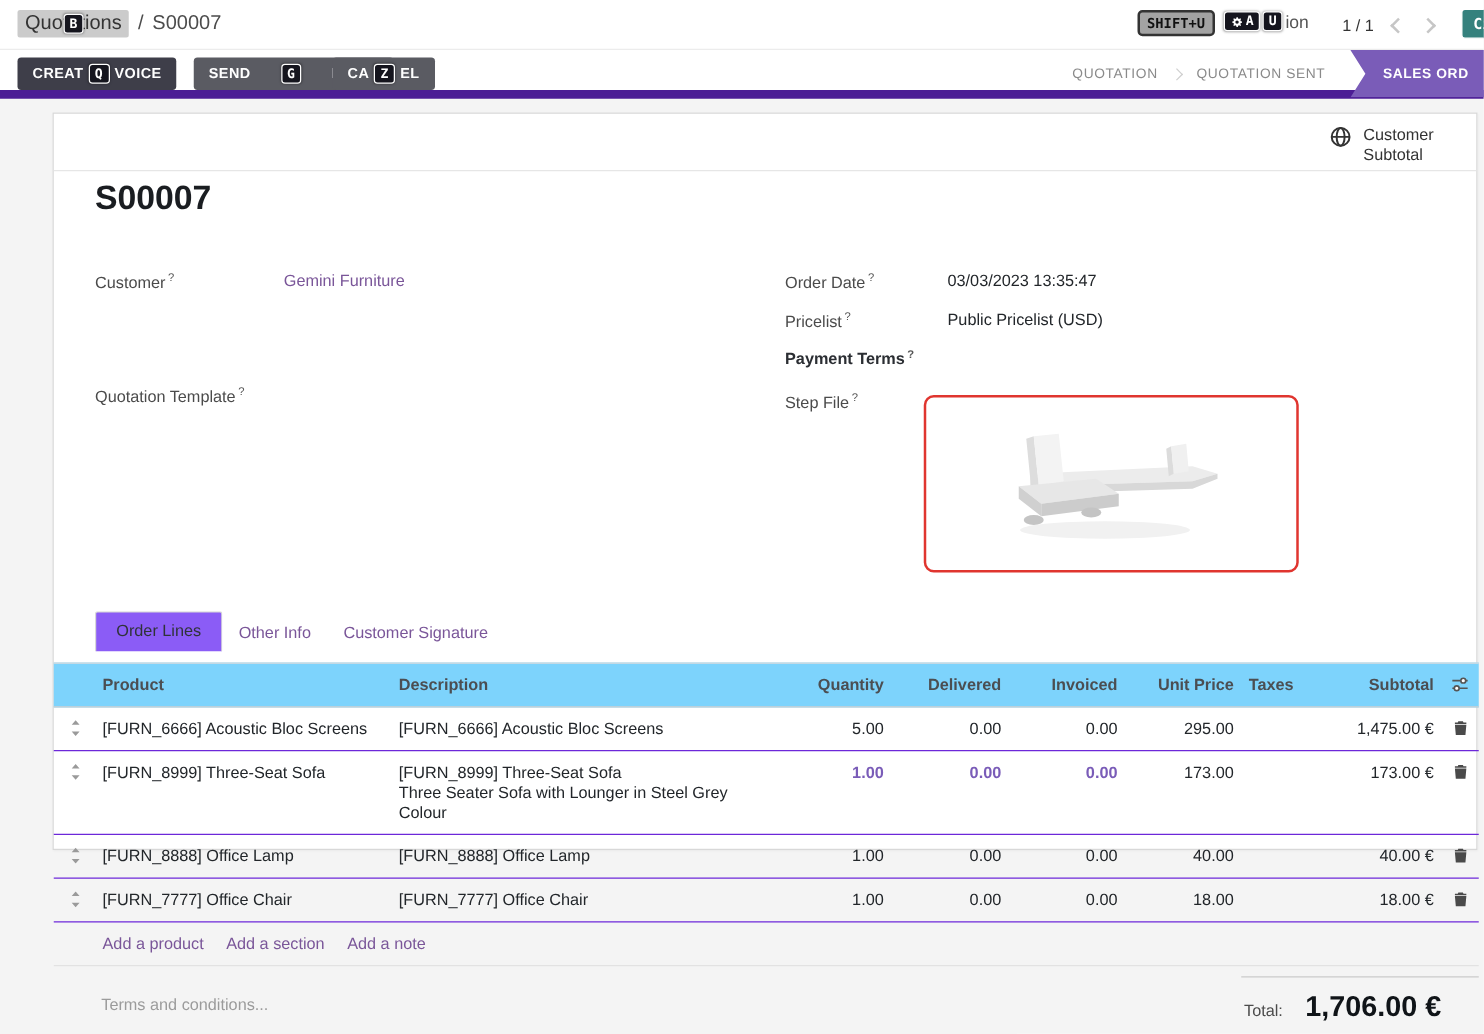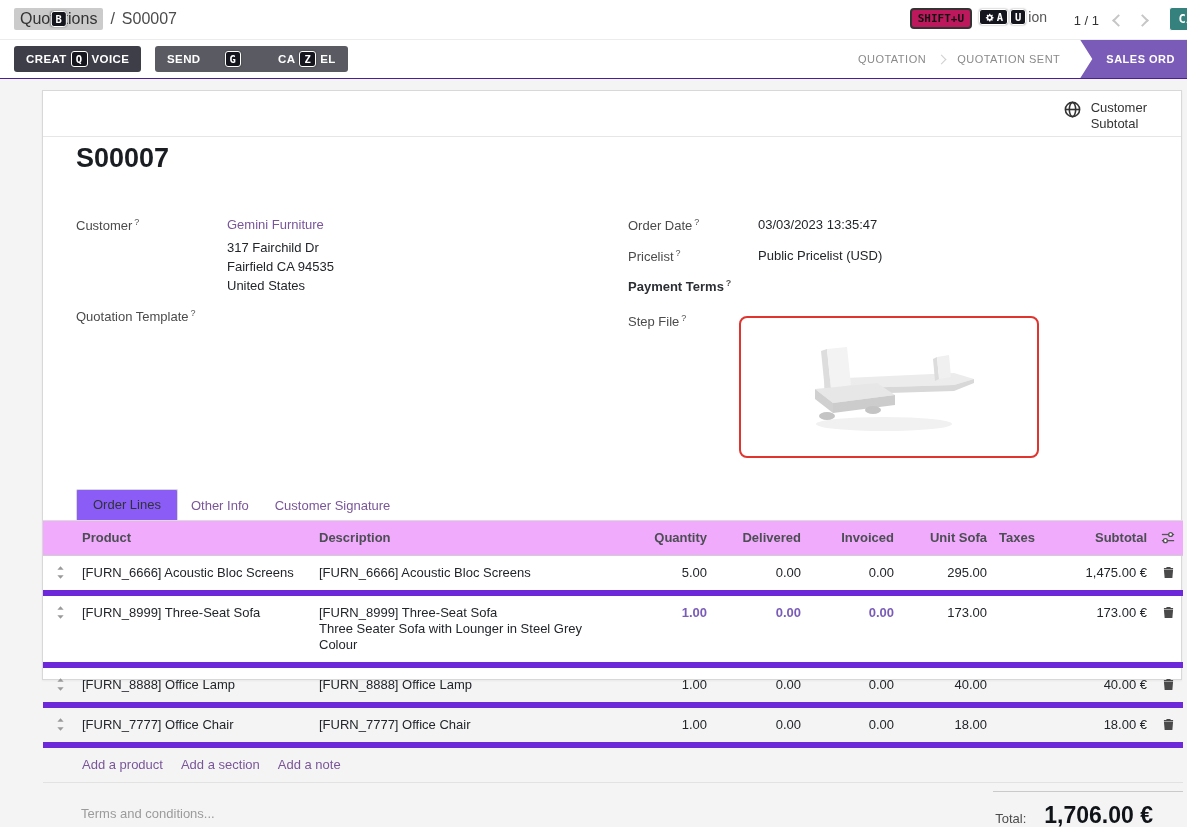--- a/index.html
+++ b/index.html
@@ -10,34 +10,34 @@
   
   .breadcrumb-bar { position:absolute; top:0; left:0; width:100%; height:40px; background:#fff; border-bottom:1px solid #ececec; }
   .bc-left { position:absolute; left:14px; top:8px; font-size:16px; color:#4c4c4c; display:flex; align-items:center; gap:7px; }
   .bc-parent { position:relative; background:rgba(140,140,140,.45); border-radius:2px; padding:2px 6px; color:#333; cursor:pointer; }
   .hint { display:inline-flex; align-items:center; justify-content:center; min-width:16px; height:16px; padding:0 4px;
           background:#15151e; color:#fff; font-size:10.5px; font-weight:bold; border-radius:3px; border:1px solid #fff;
           box-shadow:0 0 2px rgba(0,0,0,.4); font-family:"DejaVu Sans Mono", monospace; line-height:1; }
   .hint-center { position:absolute; left:50%; top:50%; transform:translate(-50%,-50%); }
   .bc-sep, .bc-current { color:#4c4c4c; }
 
-  .kbd { position:absolute; right:215px; top:8px; background:#be185d; border:2px solid #333; border-radius:4px; padding:2px 6px;
+  .kbd { position:absolute; right:215px; top:8px; background:#a3a3a3; border:2px solid #333; border-radius:4px; padding:2px 6px;
          font-family:"DejaVu Sans Mono", monospace; font-size:11px; font-weight:bold; color:#111; }
   .action-menu { position:absolute; right:140px; top:9px; display:flex; align-items:center; gap:2px; font-size:14px; color:#555; cursor:pointer; }
   .gear-hint { gap:2px; }
   .pager { position:absolute; right:40px; top:0; height:40px; display:flex; align-items:center; gap:15px; }
   .pager-count { font-size:13px; color:#333; }
   .pg-chev { width:9px; height:9px; border-top:2px solid #c6c6c6; border-left:2px solid #c6c6c6; cursor:pointer; }
   .pg-prev { transform:rotate(-45deg); }
   .pg-next { transform:rotate(135deg); }
   .corner-hint { position:absolute; right:-16px; top:7px; background:#35817d; color:#fff; font-weight:bold; font-size:12px;
                  padding:4px 9px; border-radius:3px; border:1px solid #fff; font-family:"DejaVu Sans Mono", monospace; }
 
   
-  .button-bar { position:absolute; top:40px; left:0; width:100%; height:39px; background:#fff; border-bottom:1px solid #4c1d95; }
+  .button-bar { position:absolute; top:40px; left:0; width:100%; height:39px; background:#fff; border-bottom:7px solid #4c1d95; }
   .btn { position:absolute; top:6px; height:26px; border:none; padding:0 12px; border-radius:3px; color:#fff;
          font-size:11.5px; font-weight:bold; letter-spacing:.4px; display:inline-flex; align-items:center; gap:4px;
          font-family:inherit; cursor:pointer; }
   .btn-primary { background:#3e3e49; }
   .btn-secondary { background:#5a5b62; }
   .statusbar { position:absolute; right:-18px; top:0; height:38px; display:flex; align-items:center; }
   .status { font-size:11px; color:#8a8a8a; letter-spacing:.5px; padding:0 12px; cursor:pointer; white-space:nowrap; }
   .chev { width:7px; height:7px; border-top:1px solid #cfcfcf; border-right:1px solid #cfcfcf; transform:rotate(45deg); }
   .status-active { height:38px; display:flex; align-items:center; padding:0 30px 0 26px; margin-left:8px;
                    background:#7a5cb8; color:#fff; font-weight:bold;
@@ -63,22 +63,22 @@
 
   
   .tabs { position:absolute; top:398px; left:33px; display:flex; align-items:flex-end; }
   .tab { padding:7px 13px 8px; font-size:13px; color:#7a5699; cursor:pointer; }
   .tab-active { background:#8b5cf6; border:1px solid #d8d8d8; border-bottom:none; border-radius:2px 2px 0 0;
                 color:#2f3338; padding:7px 16px 9px; }
 
   
   .lower { position:absolute; top:429px; left:0; width:1140px; }
   .tr { display:grid; grid-template-columns:35px 235px 310px 90px 94px 93px 93px 55px 105px 30px;
-        align-items:start; border-bottom:6px solid #6d28d9; }
-  .thead { background:#f0abfc; border-top:1px solid #dcdcdc; border-bottom:1px solid #cfcfcf; }
+        align-items:start; border-bottom:1px solid #6d28d9; }
+  .thead { background:#7dd3fc; border-top:1px solid #dcdcdc; border-bottom:1px solid #cfcfcf;margin-top:10px; }
   .td { padding:9px 6px; font-size:13px; color:#22262a; line-height:16px; }
   .th { font-weight:bold; color:#4b4e52; }
   .num { text-align:right; }
   .cell-product { padding-left:4px; }
   .icon-cell { display:flex; justify-content:center; padding-top:10px; cursor:pointer; }
   .hl { color:#7a5cb8; font-weight:bold; }
   .add-links { display:flex; gap:18px; padding:9px 0 10px 39px; border-bottom:1px solid #e2e2e2; font-size:13px; }
   .add-links span { color:#7a5699; cursor:pointer; }
 
   .lower-footer { position:relative; height:150px; }
@@ -164,25 +164,20 @@
       </span>
     </div>
     <div class="sheet-hr"></div>
 
     <div class="sheet-title">S00007</div>
 
     <div class="f-label" style="left:33px; top:126px;">
       <span>Customer</span><sup>?</sup>
     </div>
     <div class="f-value f-link" style="left:184px; top:126px;">Gemini Furniture</div>
-    <div class="f-value addr" style="left:184px; top:147px;">
-      <div>317 Fairchild Dr</div>
-      <div>Fairfield CA 94535</div>
-      <div>United States</div>
-    </div>
     <div class="f-label" style="left:33px; top:217px;">
       <span>Quotation Template</span><sup>?</sup>
     </div>
 
     <div class="f-label" style="left:585px; top:126px;">
       <span>Order Date</span><sup>?</sup>
     </div>
     <div class="f-value" style="left:715px; top:126px;">03/03/2023 13:35:47</div>
 
     <div class="f-label" style="left:585px; top:157px;">
@@ -222,21 +217,21 @@
     </div>
 
     <div class="lower">
       <div class="tr thead">
         <div class="td"></div>
         <div class="td th cell-product">Product</div>
         <div class="td th">Description</div>
         <div class="td th num">Quantity</div>
         <div class="td th num">Delivered</div>
         <div class="td th num">Invoiced</div>
-        <div class="td th num">Unit Sofa</div>
+        <div class="td th num">Unit Price</div>
         <div class="td th">Taxes</div>
         <div class="td th num">Subtotal</div>
         <div class="icon-cell">
           <svg width="14" height="14" viewBox="0 0 16 16">
               <g stroke="#555" stroke-width="1.5" fill="#fff">
                 <line x1="1" y1="4" x2="15" y2="4"></line>
                 <line x1="1" y1="11" x2="15" y2="11"></line>
                 <circle cx="11" cy="4" r="2.2"></circle>
                 <circle cx="5" cy="11" r="2.2"></circle>
               </g>

